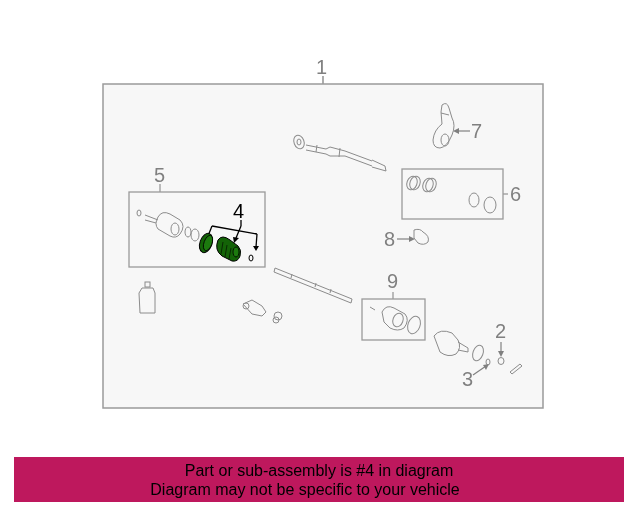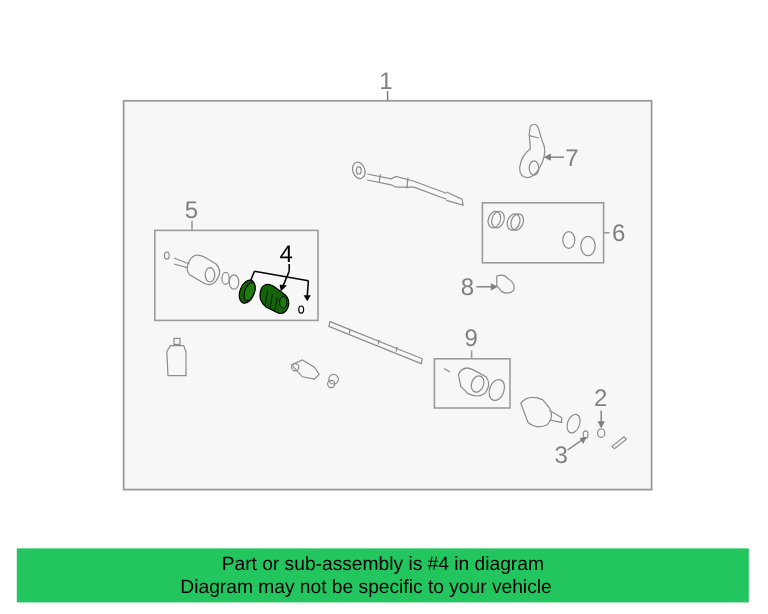--- a/index.html
+++ b/index.html
@@ -2,21 +2,21 @@
 <html><head>
 <meta charset="utf-8">
 <style>
   html, body { margin:0; padding:0; background:#ffffff; }
   body { width:640px; height:512px; position:relative; overflow:hidden; font-family:"Liberation Sans", sans-serif; }
   #diagram { position:absolute; left:0; top:0; }
   .callout { font-family:"Liberation Sans", sans-serif; font-size:20px; fill:#808080; }
   .callout-hl { font-family:"Liberation Sans", sans-serif; font-size:20px; fill:#000000; }
   .banner {
     position:absolute; left:14px; top:457px; width:610px; height:45px;
-    background:#22c55e; color:#000; text-align:center;
+    background:#be185d; color:#000; text-align:center;
     font-size:16px; line-height:19px; padding-top:4px; box-sizing:border-box;
   }
   .banner div { white-space:nowrap; }
   .banner .l2 { margin-left:-28px; }
 </style>
 </head>
 <body>
 
 <svg id="diagram" width="640" height="512" viewBox="0 0 640 512">
 

